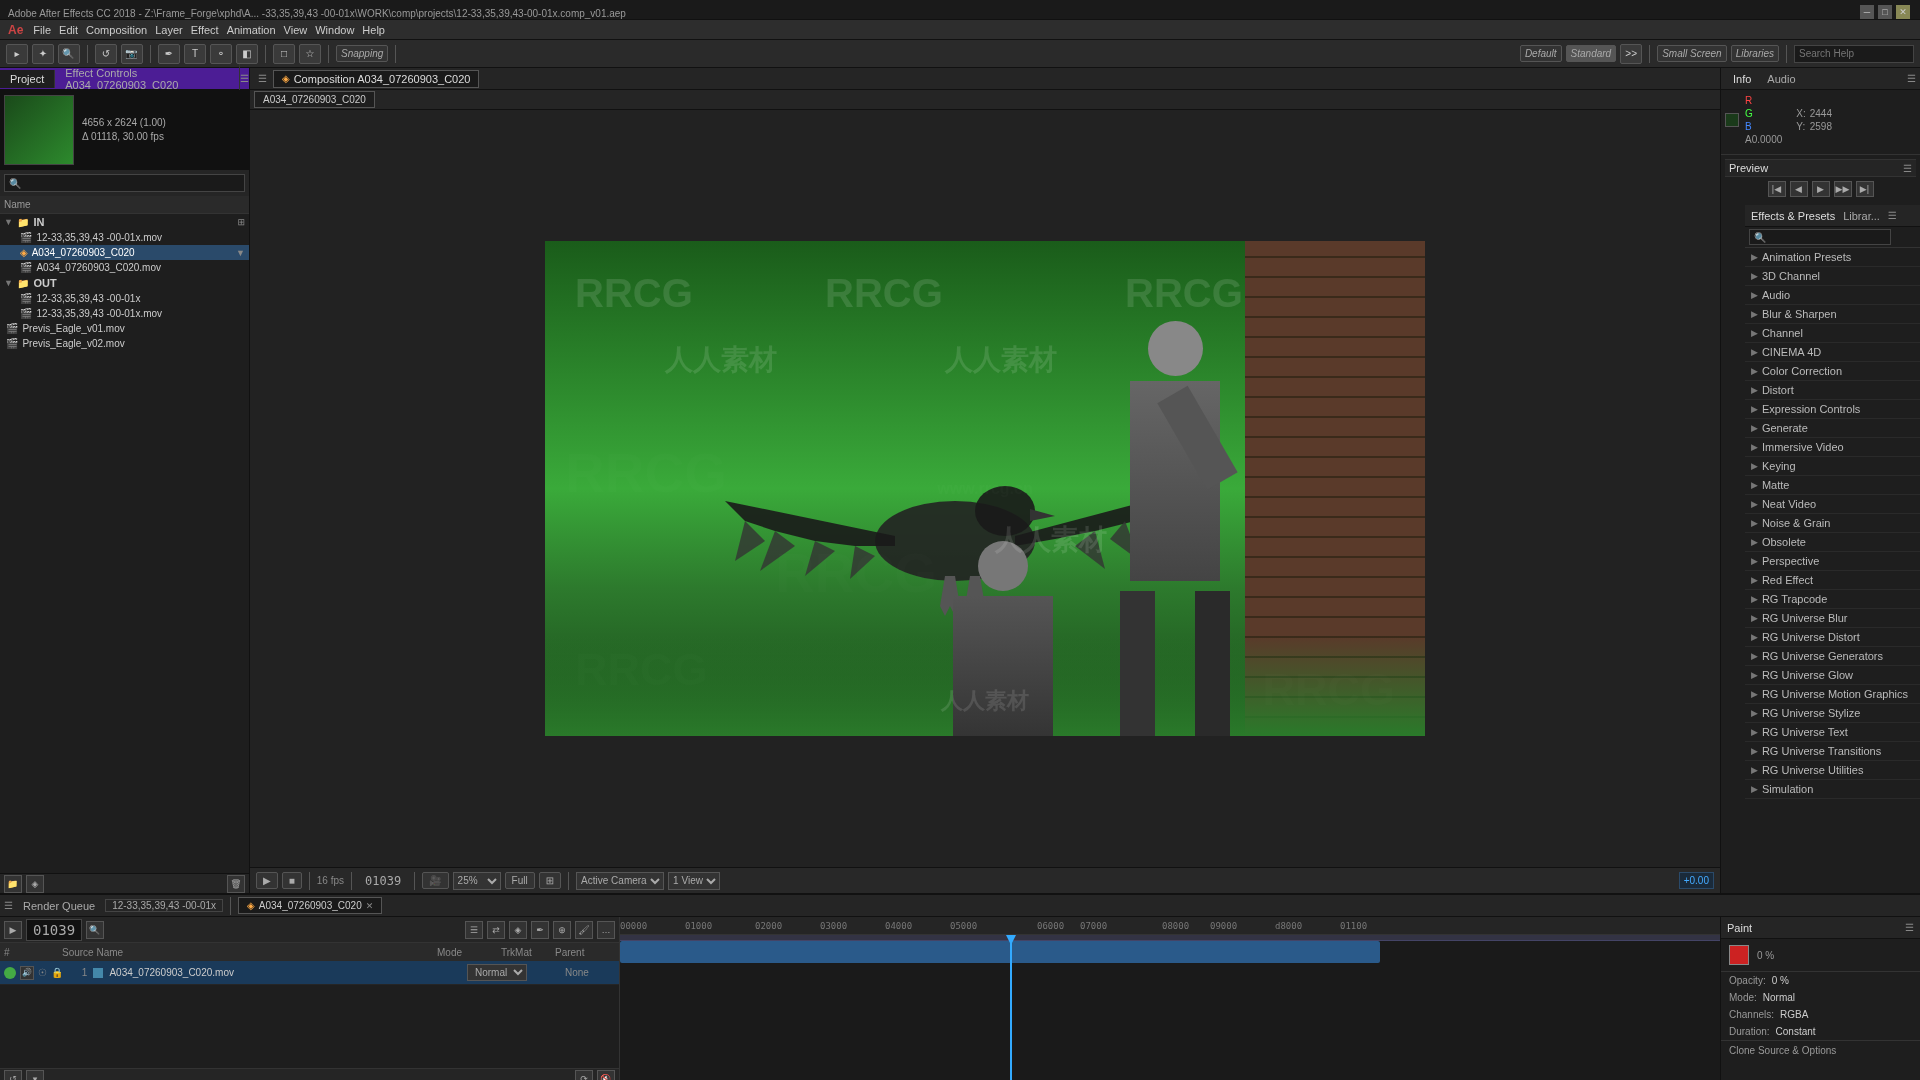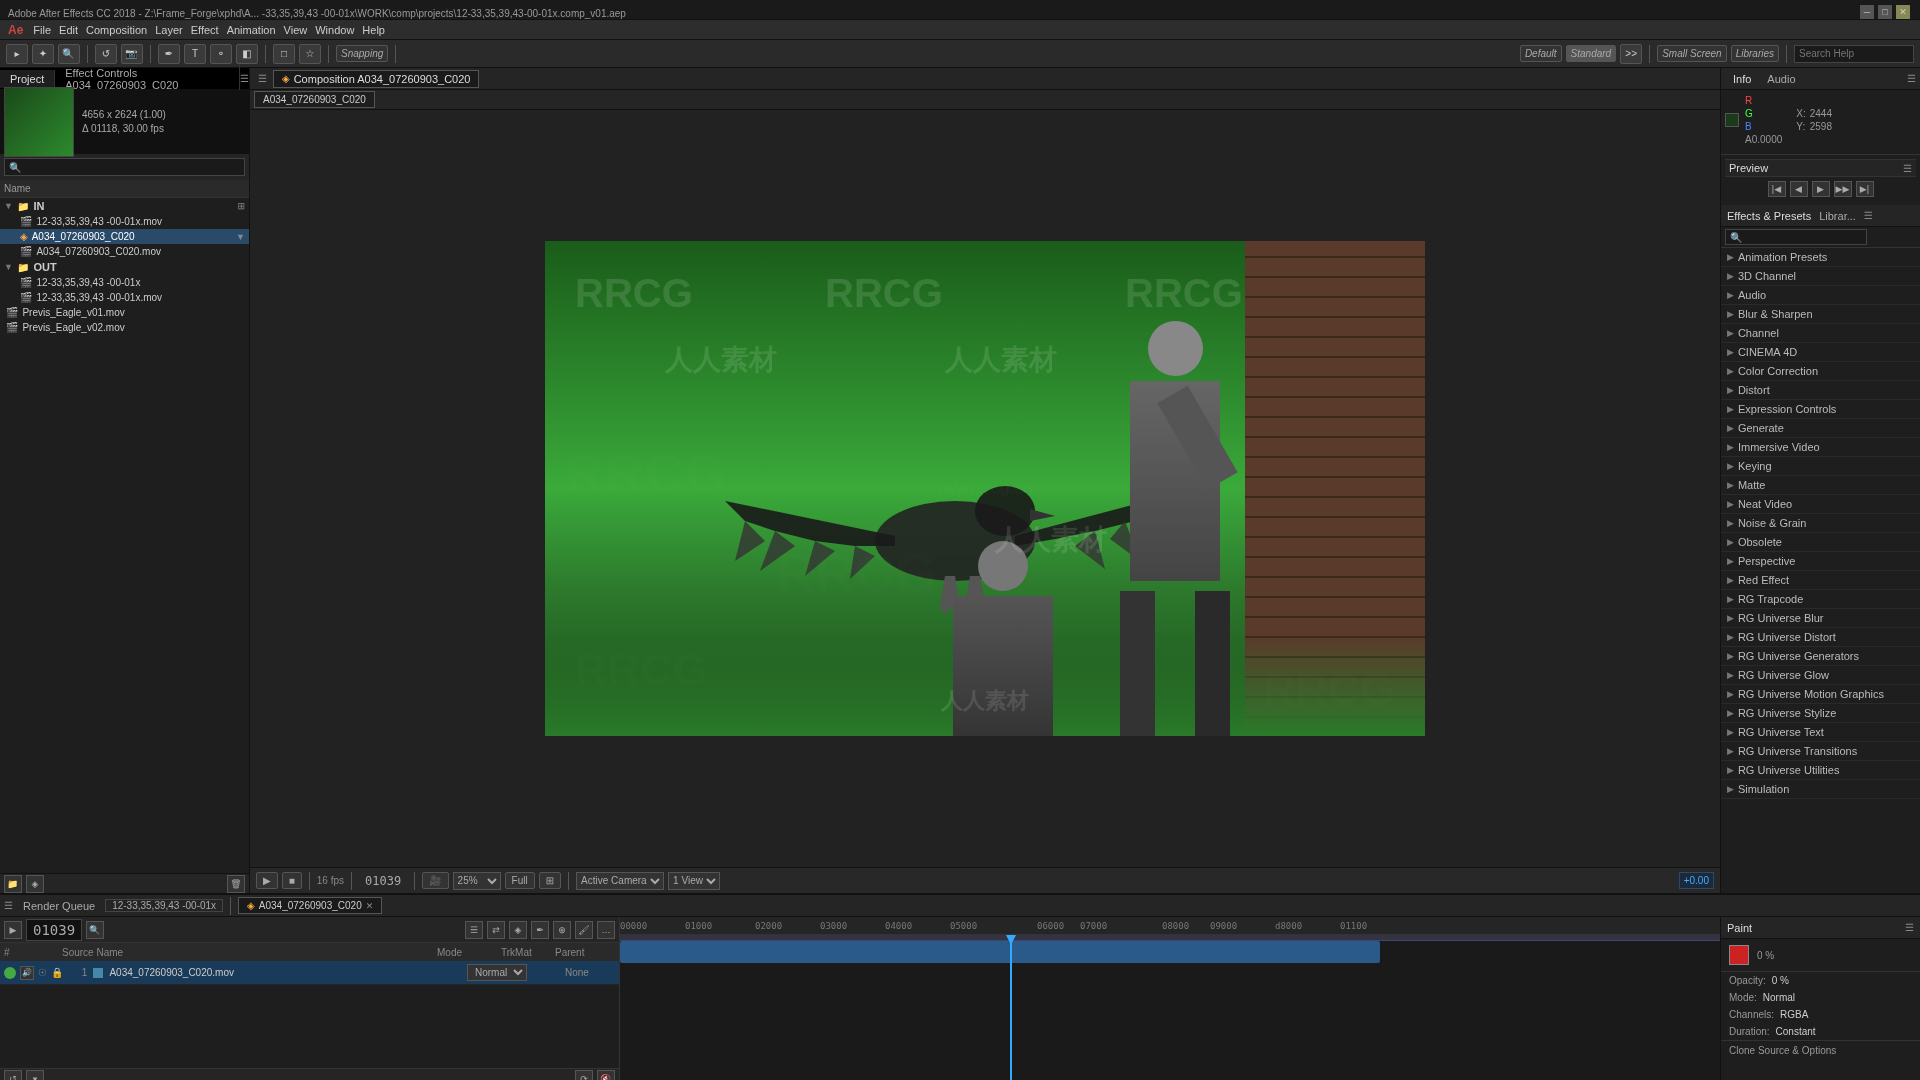--- a/index.html
+++ b/index.html
@@ -86,39 +86,39 @@
       min-width: 250px;
       background: #1e1e1e;
       border-right: 1px solid #111;
       display: flex;
       flex-direction: column;
     }
 
     #panel-tabs-left {
       display: flex;
       align-items: center;
-      background: #000000;
+      background: #4c1d95;
       border-bottom: 1px solid #111;
       height: 22px;
     }
     .panel-tab {
       padding: 3px 10px;
       font-size: 11px;
       color: #aaa;
       cursor: pointer;
       border-right: 1px solid #333;
     }
     .panel-tab.active {
       color: #ddd;
       background: #1e1e1e;
     }
 
     #project-preview {
       width: 100%;
-      height: 64px;
+      height: 80px;
       background: #111;
       position: relative;
       display: flex;
       align-items: center;
       justify-content: flex-start;
       padding: 4px;
       gap: 8px;
     }
     .preview-thumb {
       width: 70px;
@@ -355,20 +355,21 @@
       border: 1px solid #555;
       display: inline-block;
     }
 
     
     #effects-panel {
       flex: 1;
       display: flex;
       flex-direction: column;
       overflow: hidden;
+      margin-left: 24px;
     }
     #effects-header {
       height: 22px;
       background: #252525;
       border-bottom: 1px solid #111;
       display: flex;
       align-items: center;
       padding: 0 6px;
       gap: 8px;
     }

